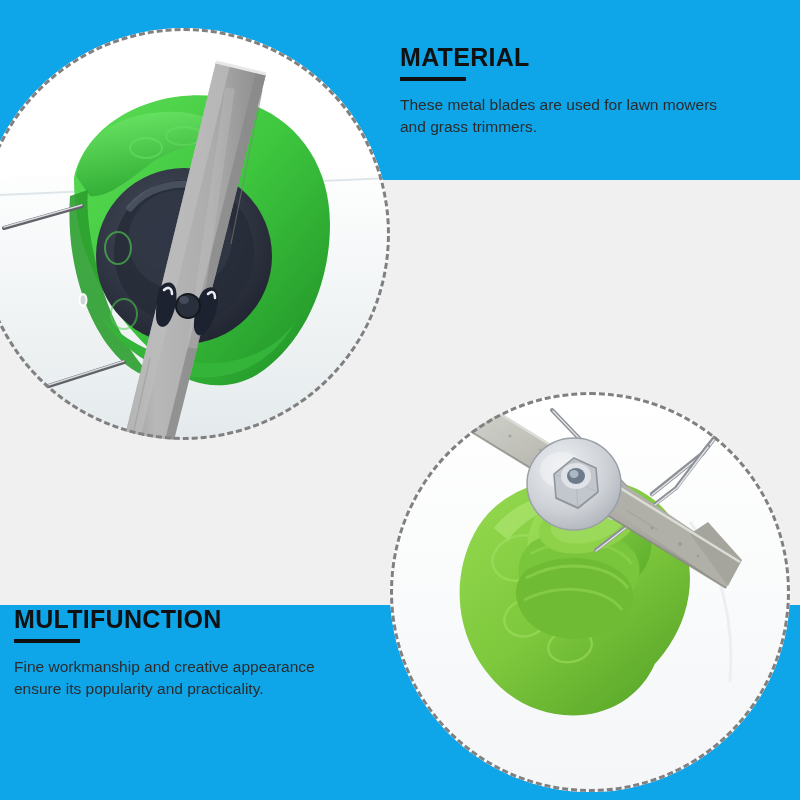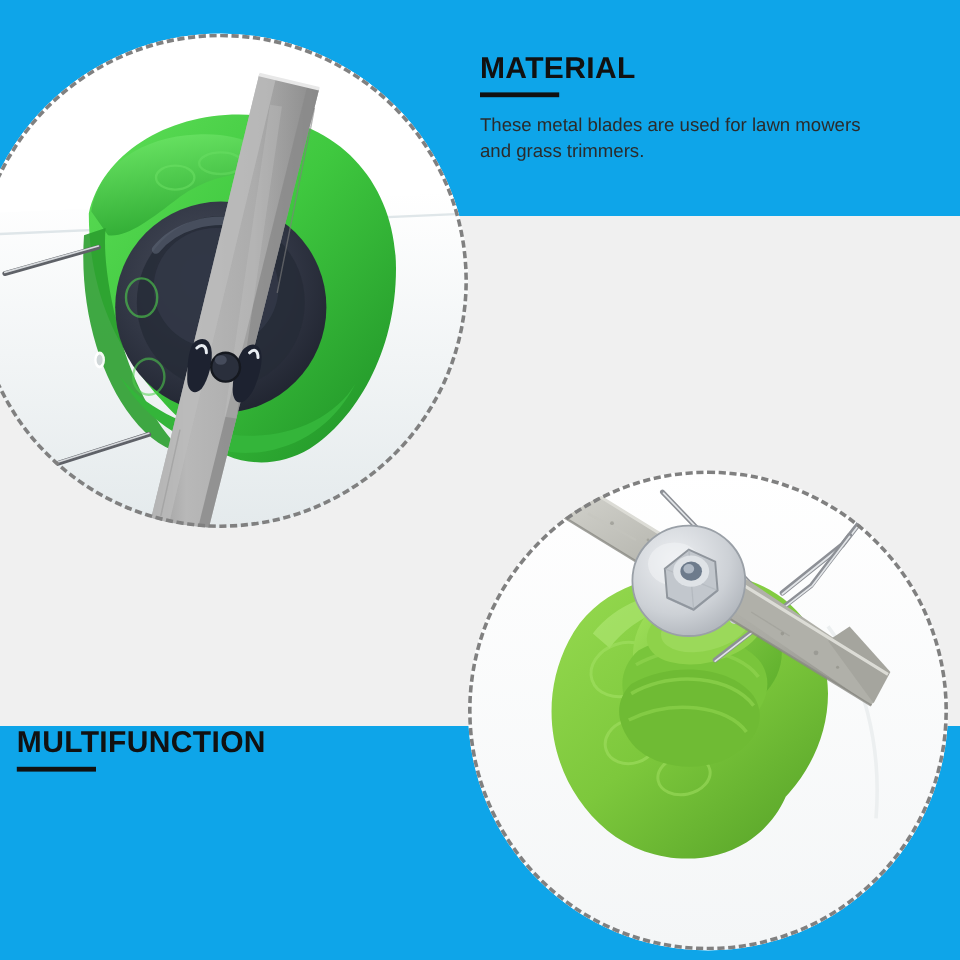--- a/index.html
+++ b/index.html
@@ -337,15 +337,16 @@
 
   <div class="text-block" id="block-material">
     <h2 class="heading">MATERIAL</h2>
     <div class="heading-rule"></div>
     <p class="body-text">These metal blades are used for lawn mowers and grass trimmers.</p>
   </div>
 
   <div class="text-block" id="block-multifunction">
     <h2 class="heading">MULTIFUNCTION</h2>
     <div class="heading-rule"></div>
+    <p class="body-text">Fine workmanship and creative appearance ensure its popularity and practicality.</p>
   </div>
 
 </div>
 
 </body></html>

